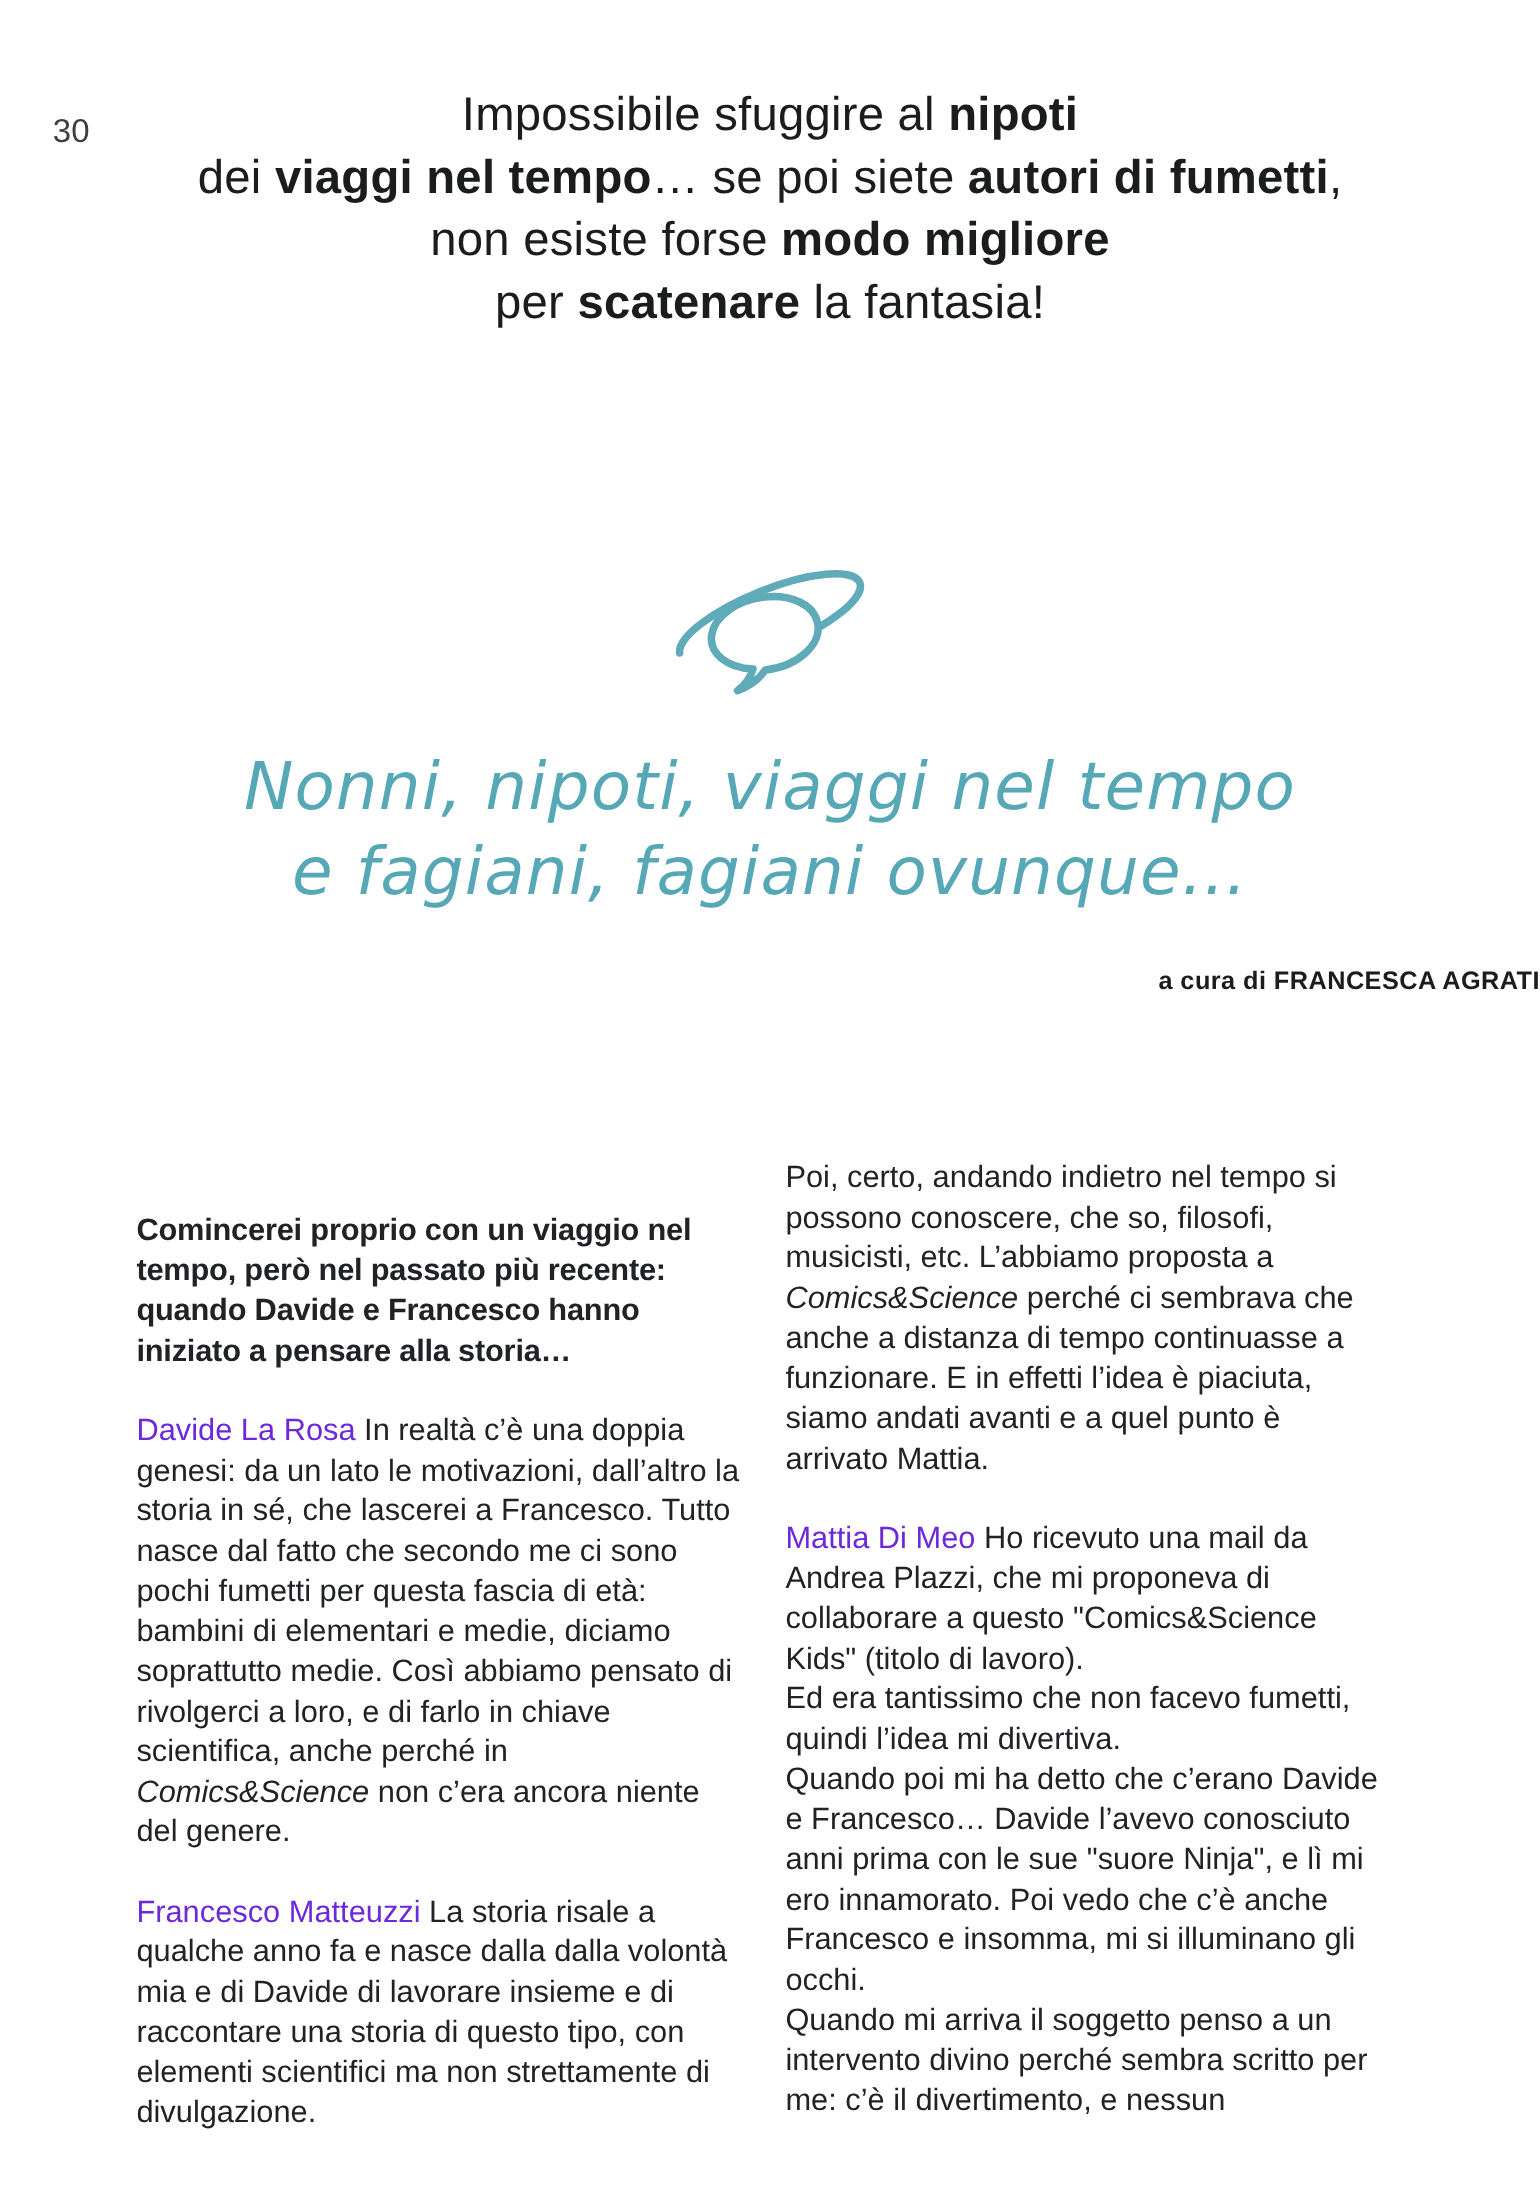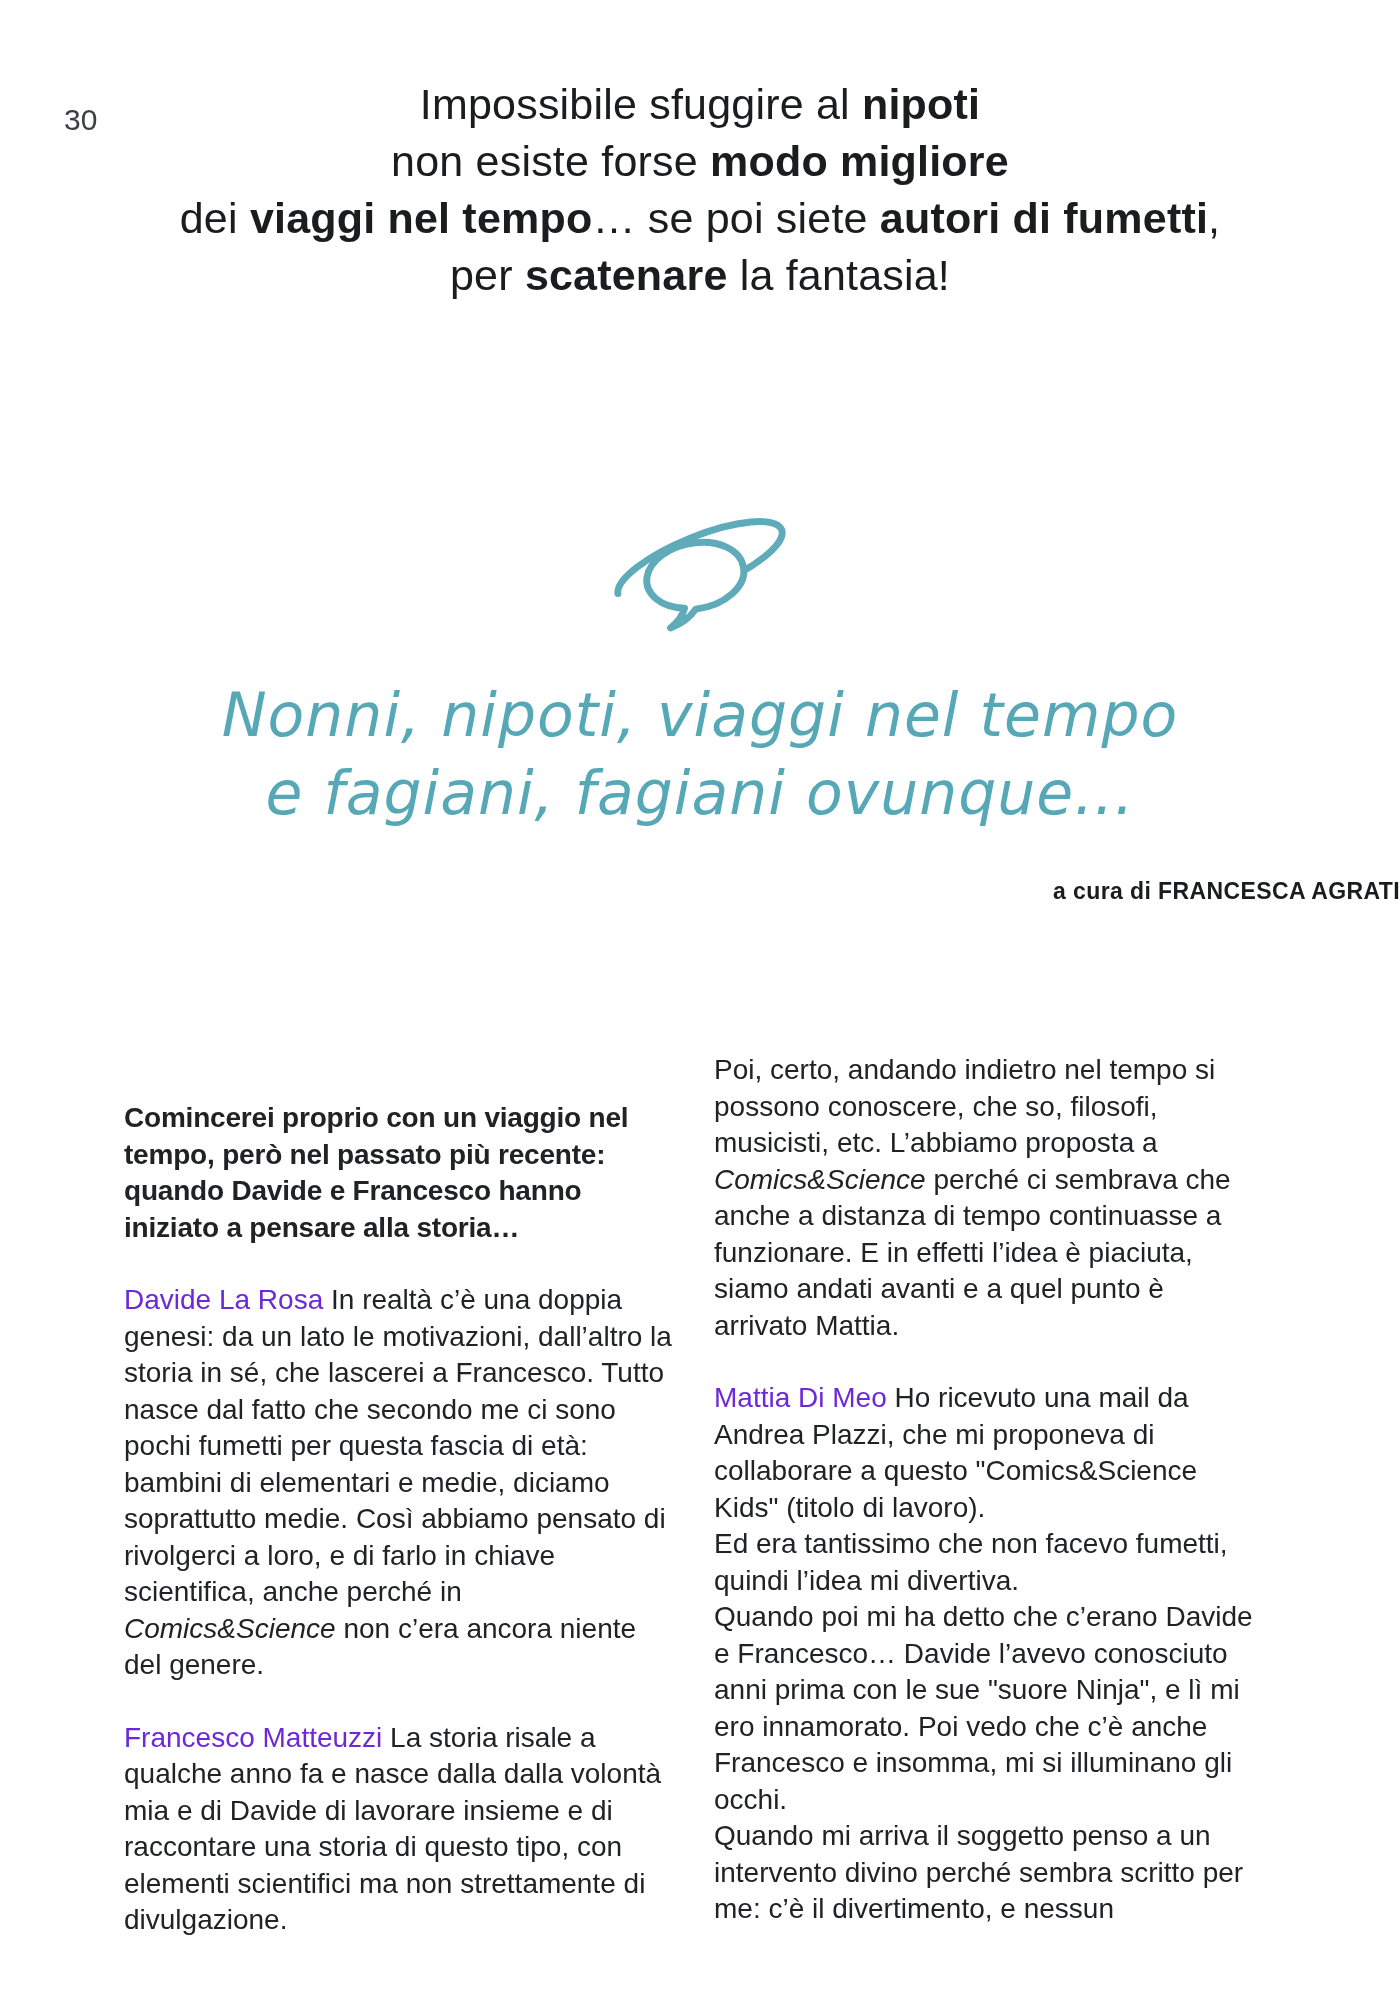--- a/index.html
+++ b/index.html
@@ -5,21 +5,21 @@
   html, body { margin: 0; padding: 0; }
   body {
     width: 1400px; height: 2000px;
     background: #ffffff;
     position: relative;
     overflow: hidden;
     font-family: "Liberation Sans", sans-serif;
     color: #202226;
   }
   .page-number {
-    position: absolute; left: 64px; top: 104px;
+    position: absolute; left: 48px; top: 104px;
     font-size: 30px; line-height: 32px; color: #3d3e40;
   }
   .headline {
     position: absolute; left: 0; top: 76px; width: 100%;
     text-align: center;
     font-size: 43px; line-height: 57px;
     font-weight: 400; color: #1b1c1e;
     letter-spacing: 0.2px;
   }
   .headline .b { font-weight: 700; }
@@ -52,22 +52,22 @@
   .para .speaker { color: #6d28d9; font-weight: 400; }
   .para .italic { font-style: italic; }
 </style>
 </head>
 <body>
 
 <div class="page-number">30</div>
 
 <div class="headline">
     <div><span>Impossibile sfuggire al </span><span class="b">nipoti</span></div>
+    <div><span>dei </span><span class="b">viaggi nel tempo</span><span>… se poi siete </span><span class="b">autori di fumetti</span><span>,</span></div>
     <div><span>non esiste forse </span><span class="b">modo migliore</span></div>
-    <div><span>dei </span><span class="b">viaggi nel tempo</span><span>… se poi siete </span><span class="b">autori di fumetti</span><span>,</span></div>
     <div><span>per </span><span class="b">scatenare</span><span> la fantasia!</span></div>
   </div>
 
 <div class="icon-wrap">
   <svg viewBox="0 0 200 135" width="196" height="132" aria-hidden="true">
     <g fill="none" stroke="#5fabba" stroke-width="7" stroke-linecap="round" stroke-linejoin="round">
       <ellipse cx="100" cy="62" rx="90" ry="27" transform="rotate(-22 100 62)" pathLength="360" stroke-dasharray="312 48" stroke-dashoffset="178"></ellipse>
       <g transform="rotate(-11 95 75)">
         <path fill="#ffffff" d="M 145 75
                  A 50 33 0 1 0 78 106

